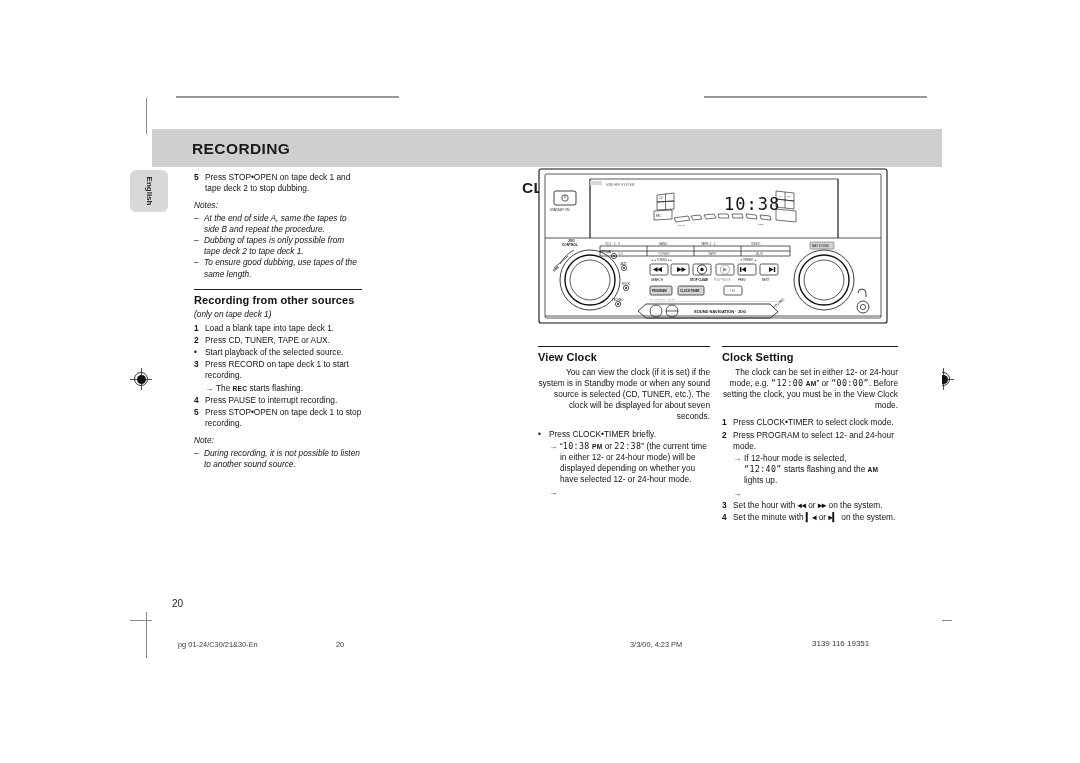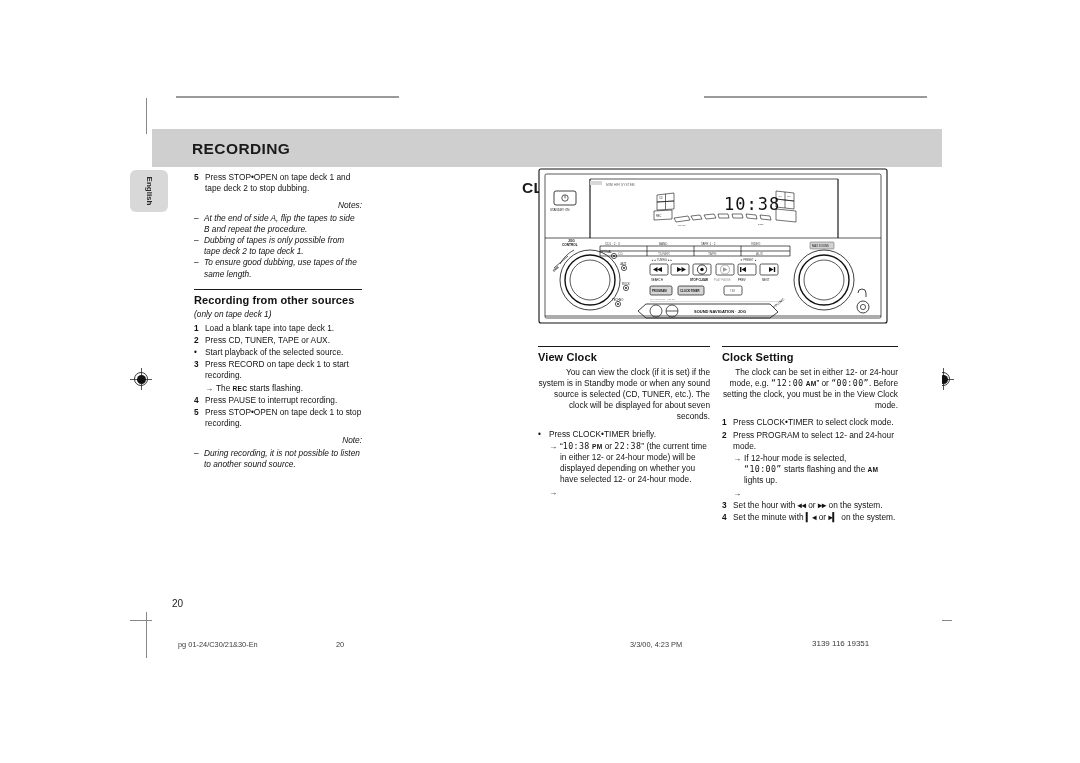--- a/index.html
+++ b/index.html
@@ -173,21 +173,21 @@
   .sub .arw { width: 11px; flex: 0 0 11px; }
   .sub .txt { flex: 1 1 auto; }
 
   .dashitem {
     display: flex;
     margin-bottom: 0px;
   }
   .dashitem .dsh { width: 10px; flex: 0 0 10px; }
   .dashitem .txt { flex: 1 1 auto; font-style: italic; }
 
-  .noteshead { font-style: italic; margin: 6px 0 1px 0; text-align: right; }
+  .noteshead { font-style: italic; margin: 6px 0 1px 0; }
   b.kw { font-weight: normal; }
   .sc { font-size: 6.6px; font-weight: bold; letter-spacing: 0.2px; }
   .lcd {
     font-family: "DejaVu Sans Mono", monospace;
     letter-spacing: 0.4px;
   }
   .gap-m { height: 9px; }
 
   
   #folio {
@@ -299,21 +299,21 @@
 
       <div class="step">
         <div class="num">5</div>
         <div class="txt"><span>Press </span><b class="kw">STOP•OPEN</b><span> on tape deck 1 and tape deck 2 to stop dubbing.</span></div>
       </div>
 
       <div class="noteshead">Notes:</div>
 
       <div class="dashitem">
         <div class="dsh">–</div>
-        <div class="txt">At the end of side A, flip the tapes to side B and repeat the procedure.</div>
+        <div class="txt">At the end of side A, same the tapes to side B and repeat the procedure.</div>
       </div>
       <div class="dashitem">
         <div class="dsh">–</div>
         <div class="txt">Dubbing of tapes is only possible from tape deck 2 to tape deck 1.</div>
       </div>
       <div class="dashitem">
         <div class="dsh">–</div>
         <div class="txt">To ensure good dubbing, use tapes of the same length.</div>
       </div>
 
@@ -395,21 +395,21 @@
         <div class="txt"><span>Press </span><b class="kw">CLOCK•TIMER</b><span> to select clock mode.</span></div>
       </div>
 
       <div class="step">
         <div class="num">2</div>
         <div class="txt"><span>Press </span><b class="kw">PROGRAM</b><span> to select 12- and 24-hour mode.</span></div>
       </div>
 
       <div class="sub">
         <div class="arw">→</div>
-        <div class="txt"><span>If 12-hour mode is selected,</span><br><span class="lcd">“10:00”</span><span> starts flashing and the </span><span class="sc">AM</span><span> lights up.</span></div>
+        <div class="txt"><span>If 12-hour mode is selected,</span><br><span class="lcd">“12:40”</span><span> starts flashing and the </span><span class="sc">AM</span><span> lights up.</span></div>
       </div>
 
       <div class="sub">
         <div class="arw">→</div>
       </div>
 
       <div class="step">
         <div class="num">3</div>
         <div class="txt"><span>Set the hour with </span><b>◂◂</b><span> or </span><b>▸▸</b><span> on the system.</span></div>
       </div>

